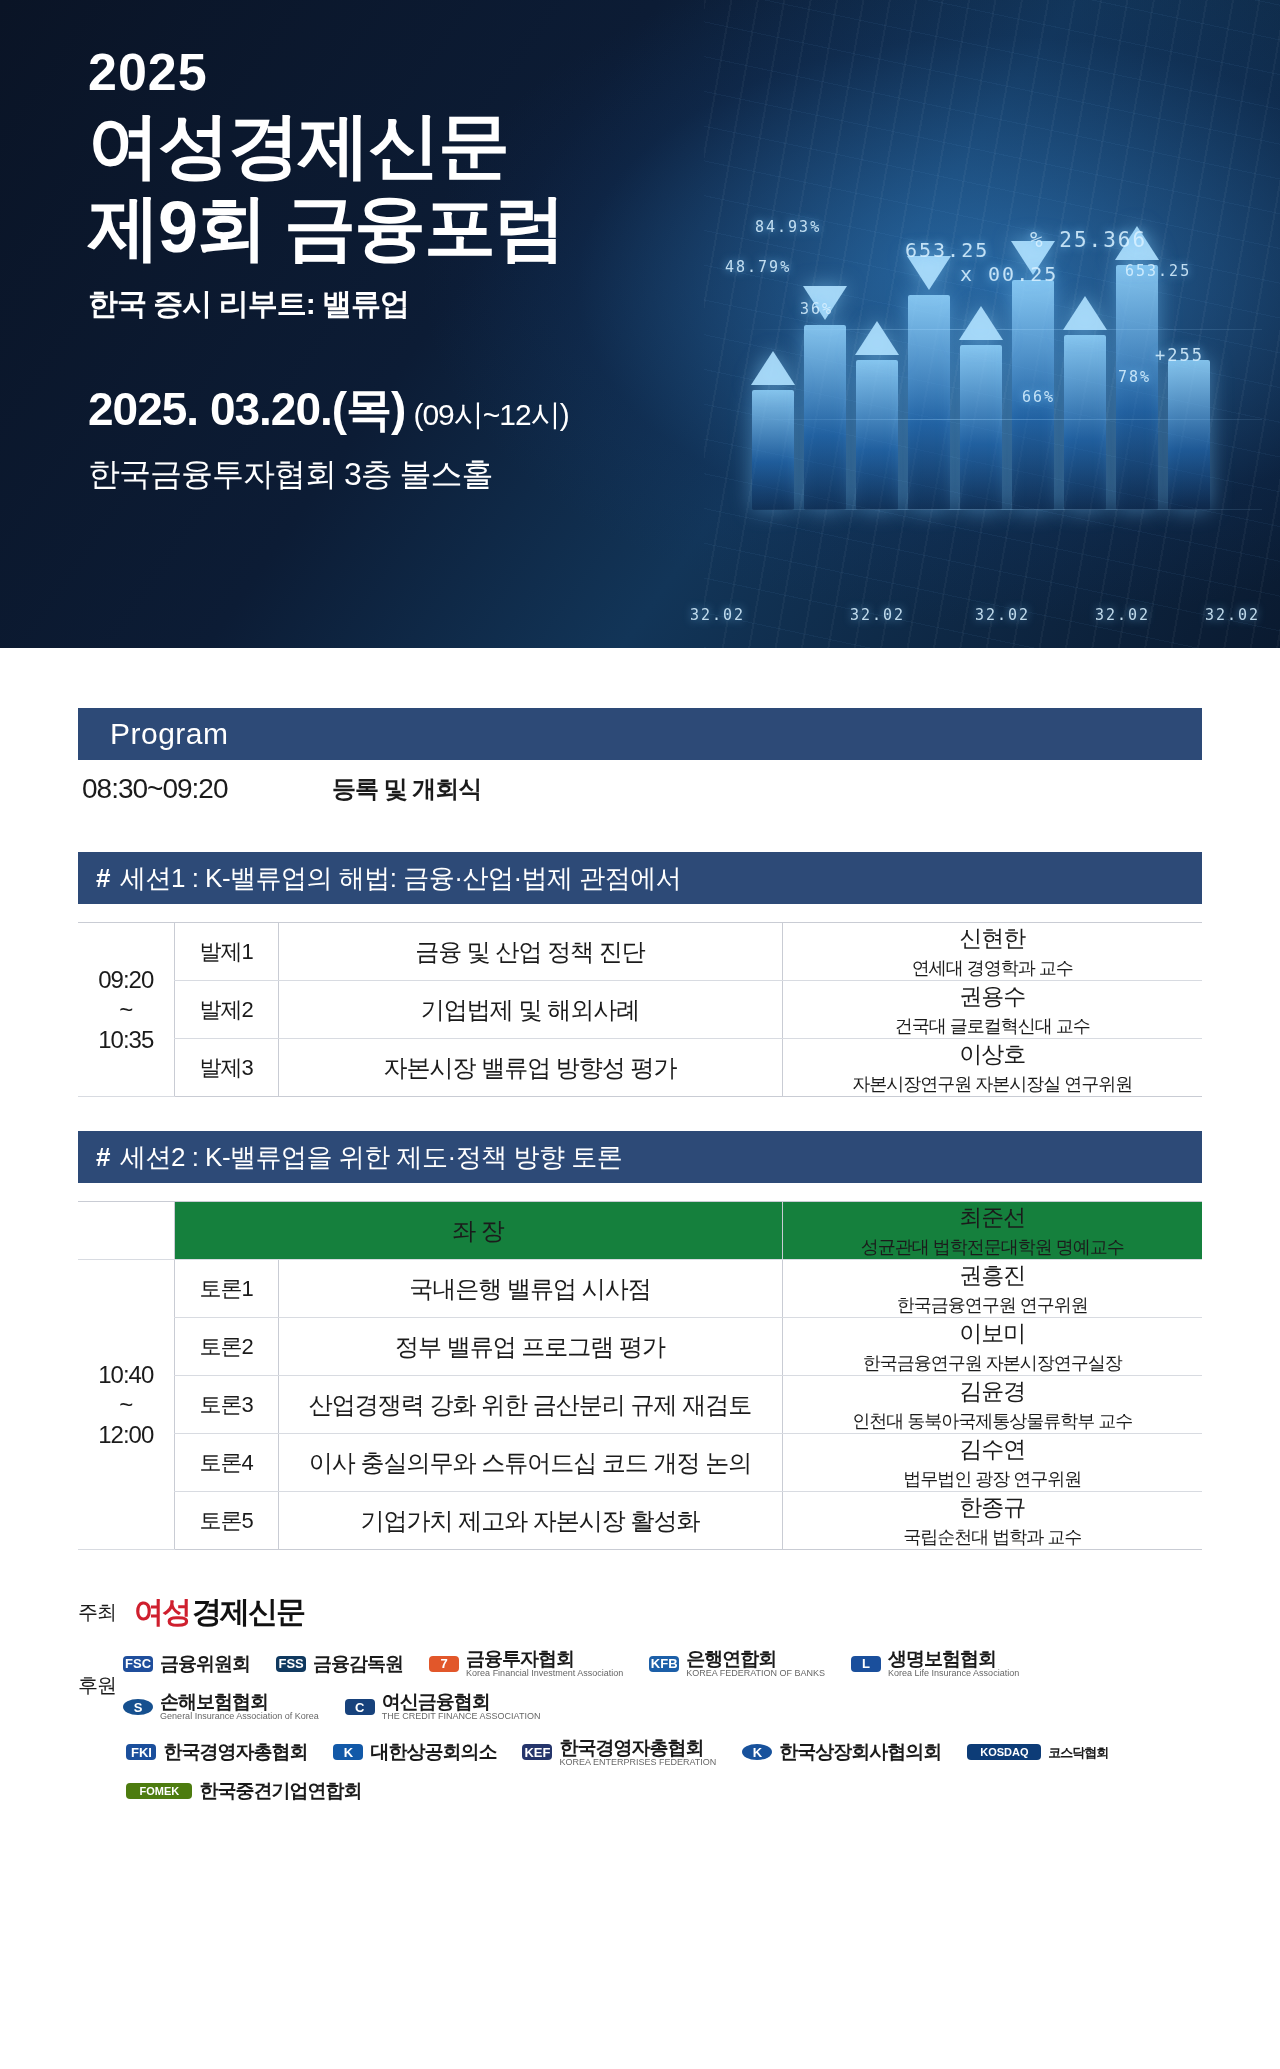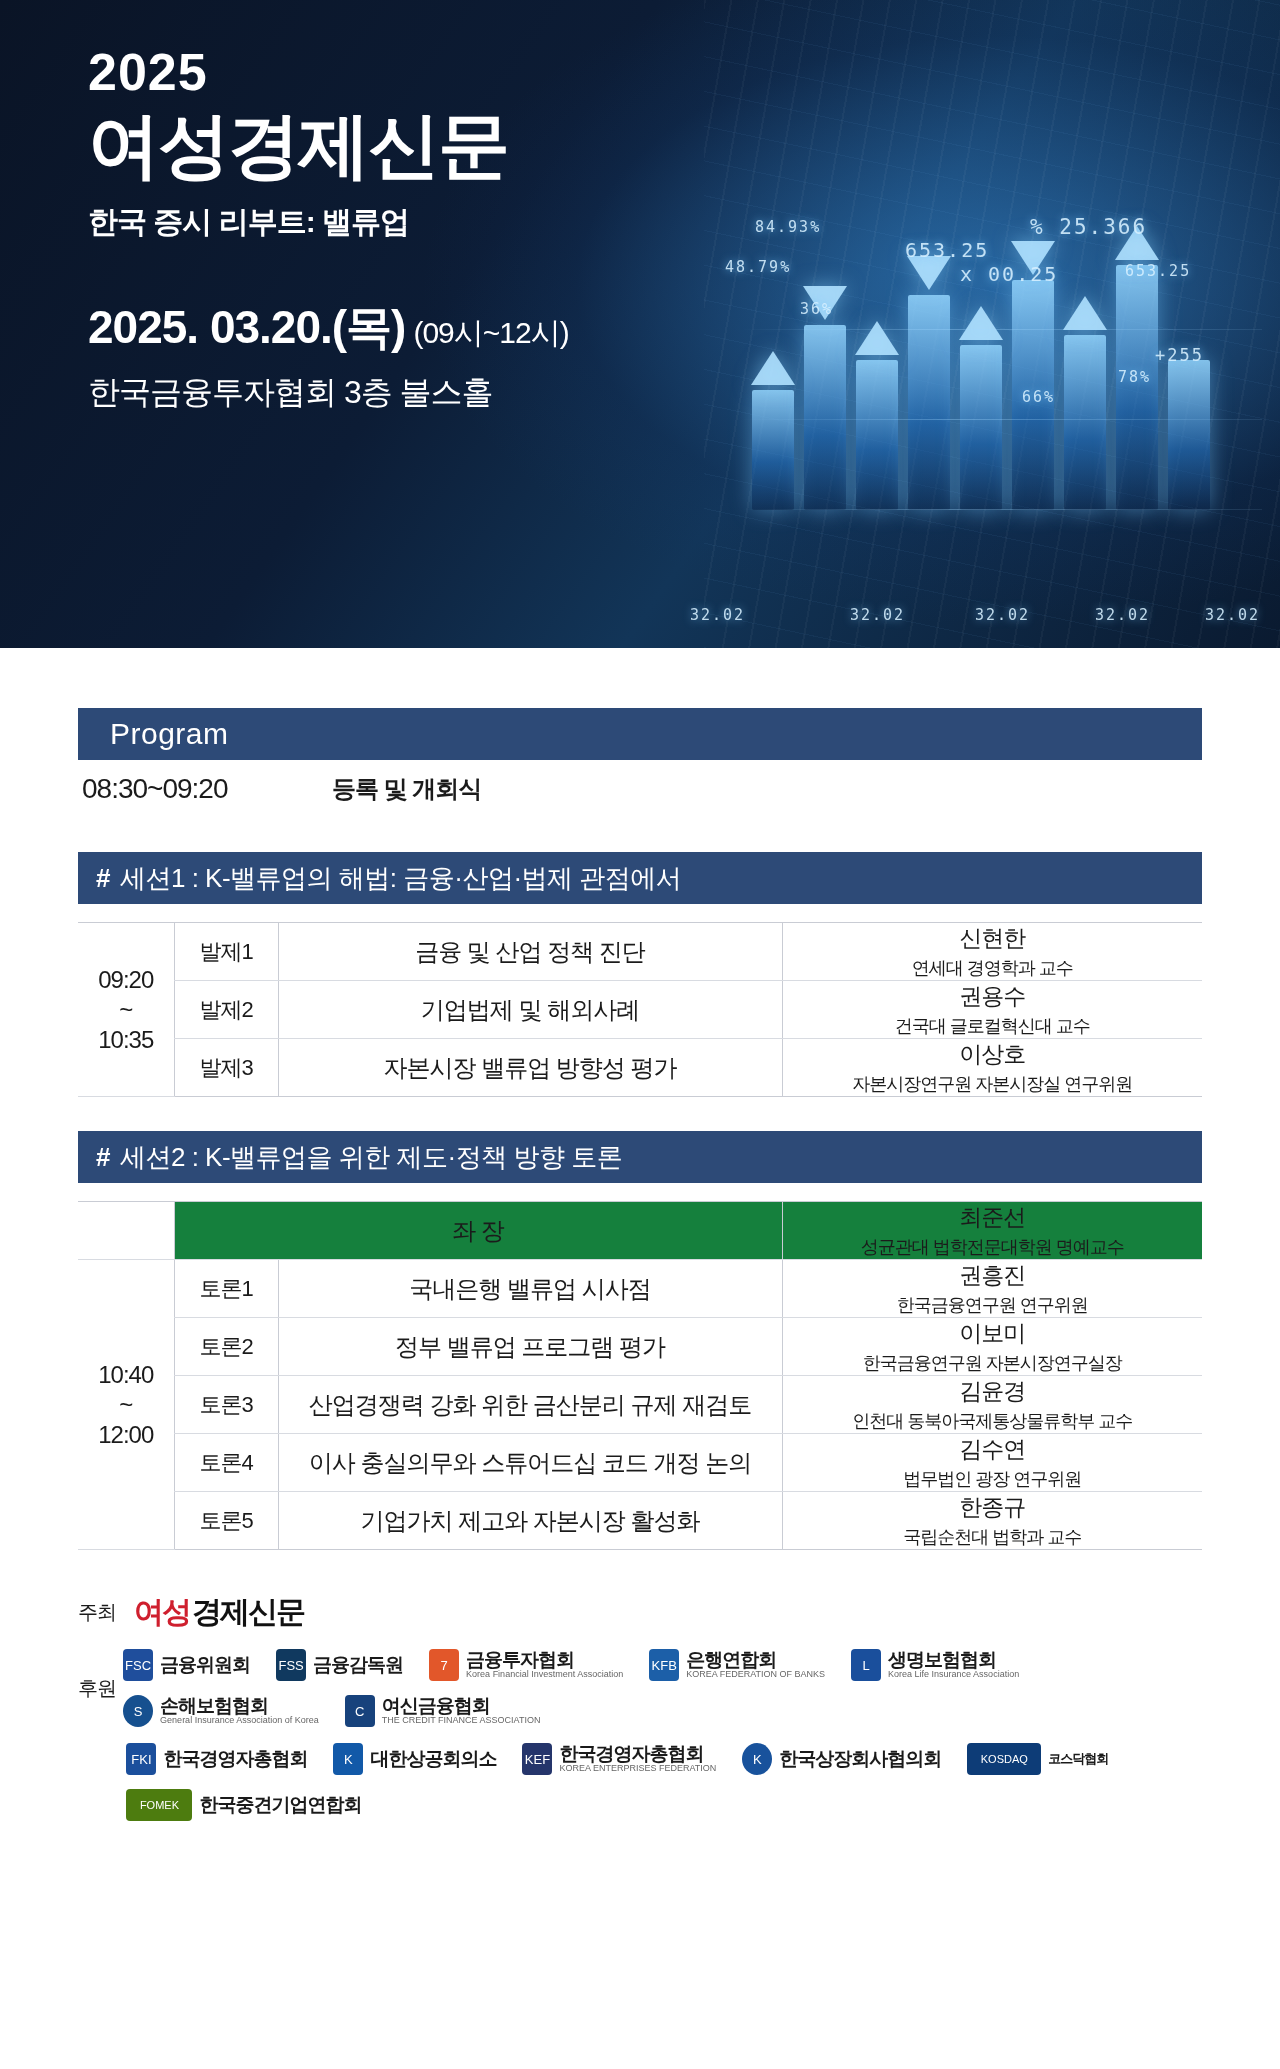--- a/index.html
+++ b/index.html
@@ -158,23 +158,23 @@
   tr.chair td { background: #15803d; }
   .chair-label { font-size: 24px; letter-spacing:-1px; }
 
   
   .sponsors { margin-top: 42px; padding: 0 78px 24px 78px; }
   .sp-row { display:flex; align-items:center; margin-bottom: 16px; }
   .sp-tag { width: 56px; font-size: 20px; letter-spacing:-1px; color:#1b1b1b; }
   .sp-items { display:flex; align-items:center; flex-wrap: wrap; gap: 14px 26px; }
   .logo { display:flex; align-items:center; gap:7px; }
   .logo-mark {
-    width: 30px; height: 32px; border-radius: 4px;
+    width: 30px; height: 16px; border-radius: 4px;
     display:flex; align-items:center; justify-content:center;
-    color:#fff; font-size: 13px; font-weight:normal;
+    color:#fff; font-size: 13px; font-weight:bold;
   }
   .logo-txt { font-size: 19px; font-weight: bold; letter-spacing:-1px; color:#1a1a1a; line-height:1.05; }
   .logo-txt small { display:block; font-size: 9px; font-weight: normal; color:#666; letter-spacing:0; }
   .host-logo {
     display:flex; align-items:center; gap: 2px;
     font-size: 30px; font-weight: bold; letter-spacing:-2px; color:#111;
   }
   .host-logo .hl-red { color:#cf1f2e; }
   .host-logo .hl-blk { color:#111; }
 </style>
@@ -203,38 +203,39 @@
     <div class="arrow-down" style="left:269px; bottom:235px;"></div>
     <div class="arrow-up" style="left:321px; bottom:180px;"></div>
     <div class="arrow-up" style="left:373px; bottom:250px;"></div>
 
     <div class="glowline" style="bottom:0;"></div>
     <div class="glowline" style="bottom:90px;"></div>
     <div class="glowline" style="bottom:180px;"></div>
   </div>
 
   <div class="numtxt" style="top:238px; left:905px; font-size:20px;">653.25</div>
-  <div class="numtxt" style="top:215px; left:1030px; font-size:21px;">%  25.366</div>
+  <div class="numtxt" style="top:228px; left:1030px; font-size:21px;">%  25.366</div>
   <div class="numtxt" style="top:262px; left:960px; font-size:20px;">x 00.25</div>
   <div class="numtxt" style="top:262px; left:1125px; font-size:15px;">653.25</div>
   <div class="numtxt" style="top:345px; left:1155px; font-size:17px;">+255</div>
   <div class="numtxt" style="top:606px; left:690px; font-size:15px;">32.02</div>
   <div class="numtxt" style="top:606px; left:850px; font-size:15px;">32.02</div>
   <div class="numtxt" style="top:606px; left:975px; font-size:15px;">32.02</div>
   <div class="numtxt" style="top:606px; left:1095px; font-size:15px;">32.02</div>
   <div class="numtxt" style="top:606px; left:1205px; font-size:15px;">32.02</div>
   <div class="numtxt" style="top:218px; left:755px; font-size:15px;">84.93%</div>
   <div class="numtxt" style="top:258px; left:725px; font-size:15px;">48.79%</div>
   <div class="numtxt" style="top:368px; left:1118px; font-size:15px;">78%</div>
   <div class="numtxt" style="top:388px; left:1022px; font-size:15px;text-align:right;">66%</div>
   <div class="numtxt" style="top:300px; left:800px; font-size:15px;">36%</div>
 
   <div class="hero-text">
     <div class="t-2025">2025</div>
     <div class="t-line1">여성경제신문</div>
+    <div class="t-line2">제9회 금융포럼</div>
     <div class="t-sub">한국 증시 리부트: 밸류업</div>
     <div class="t-datewrap">
       <span class="t-date">2025. 03.20.(목)</span>
       <span class="t-time">(09시~12시)</span>
     </div>
     <div class="t-place">한국금융투자협회 3층 불스홀</div>
   </div>
 </div>
 
 <div class="sheet">

